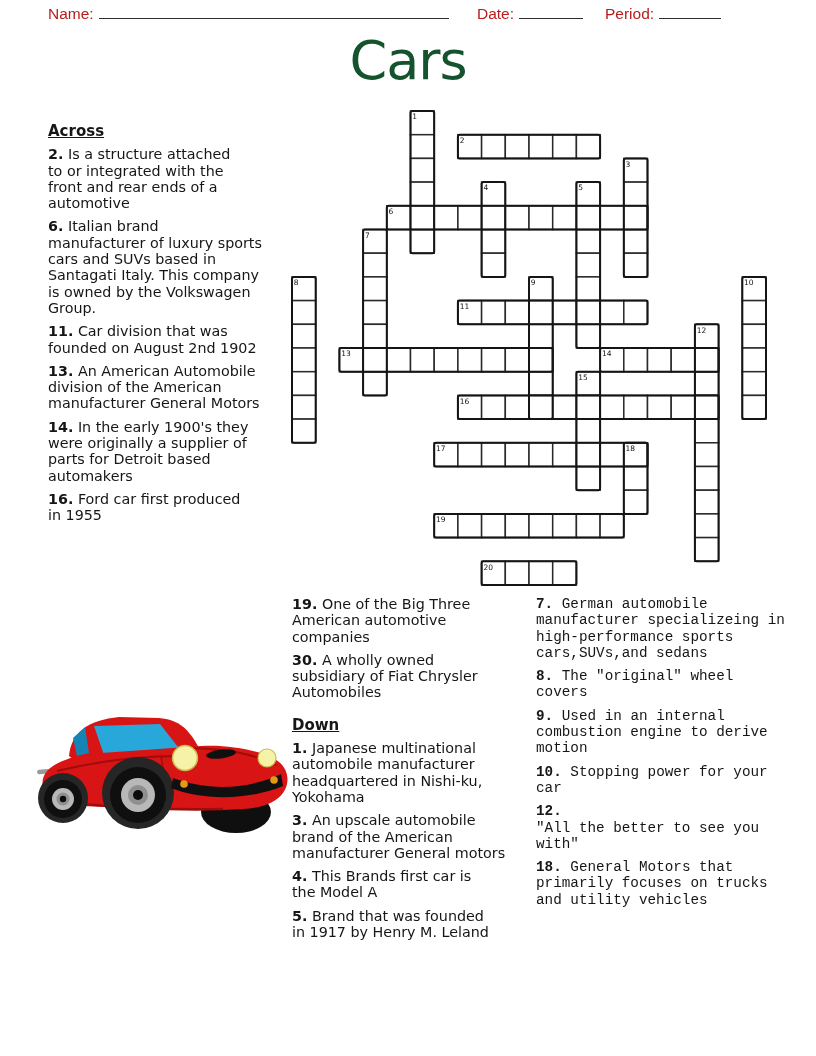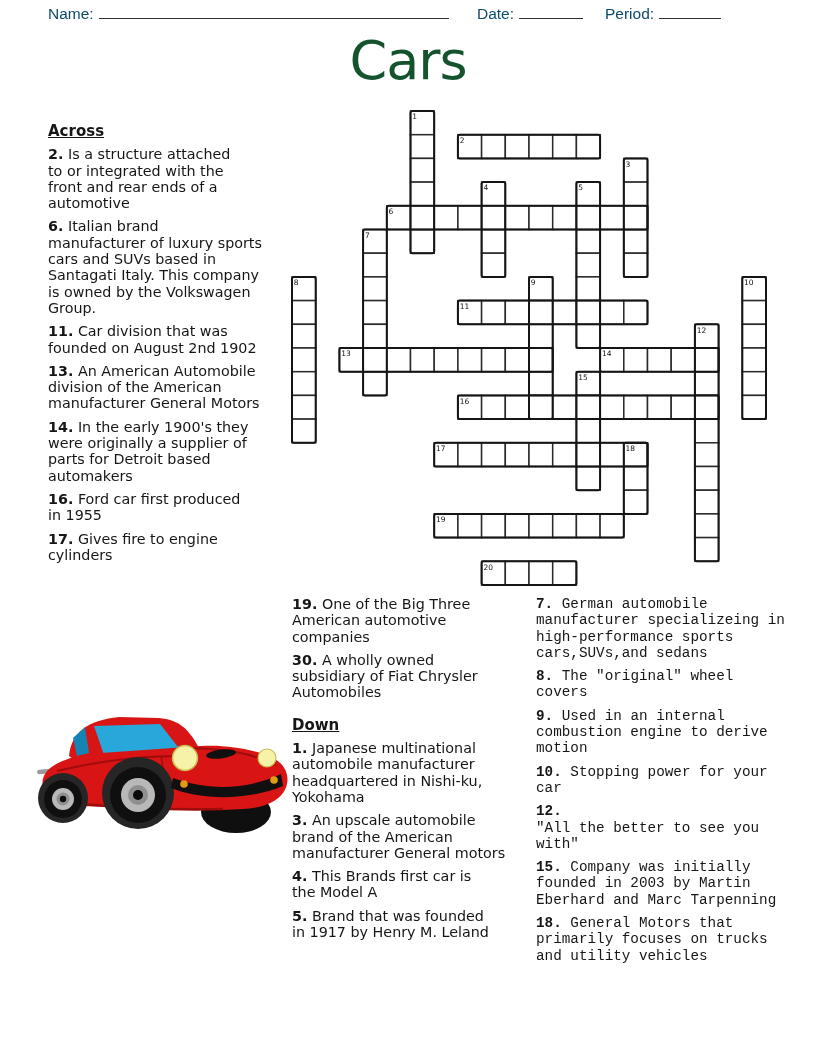--- a/index.html
+++ b/index.html
@@ -1,21 +1,21 @@
 <!DOCTYPE html>
 <html><head>
 <meta charset="utf-8">
 <style>
   html,body { margin:0; padding:0; background:#fff; }
   body { width:816px; height:1056px; position:relative; overflow:hidden;
          font-family:"DejaVu Sans",sans-serif; color:#1a1a1a; }
 
   
   .hdr { position:absolute; top:3px; font-family:"Liberation Sans",sans-serif;
-         font-size:15.5px; color:#0c4a6e; white-space:nowrap; }
+         font-size:15.5px; color:#b91c1c; white-space:nowrap; }
   .hdr .line { display:inline-block; border-bottom:1.6px solid #2e2e2e;
                height:15px; margin-left:5px; }
   #hdr-name   { left:48px; }  #hdr-name .line   { width:350px; }
   #hdr-date   { left:477px; } #hdr-date .line   { width:64px; }
   #hdr-period { left:605px;text-align:center; } #hdr-period .line { width:62px; }
 
   
   .title { position:absolute; top:31px; left:0; width:100%; text-align:center;
            font-size:54px; line-height:1.1; letter-spacing:-1px; color:#14532d; }
 
@@ -249,22 +249,20 @@
 founded on August 2nd 1902</span></p>
   <p class="clue"><b class="cnum">13.</b> <span class="ctxt">An American Automobile
 division of the American
 manufacturer General Motors</span></p>
   <p class="clue"><b class="cnum">14.</b> <span class="ctxt">In the early 1900's they
 were originally a supplier of
 parts for Detroit based
 automakers</span></p>
   <p class="clue"><b class="cnum">16.</b> <span class="ctxt">Ford car first produced
 in 1955</span></p>
-  <p class="clue"><b class="cnum">17.</b> <span class="ctxt">Gives fire to engine
-cylinders</span></p>
 </div>
 
 <div class="col" id="col-mid">
   <p class="clue"><b class="cnum">19.</b> <span class="ctxt">One of the Big Three
 American automotive
 companies</span></p>
   <p class="clue"><b class="cnum">30.</b> <span class="ctxt">A wholly owned
 subsidiary of Fiat Chrysler
 Automobiles</span></p>
   <p class="sec">Down</p>
@@ -288,23 +286,20 @@
 cars,SUVs,and sedans</span></p>
   <p class="clue"><b class="cnum">8.</b> <span class="ctxt">The "original" wheel
 covers</span></p>
   <p class="clue"><b class="cnum">9.</b> <span class="ctxt">Used in an internal
 combustion engine to derive
 motion</span></p>
   <p class="clue"><b class="cnum">10.</b> <span class="ctxt">Stopping power for your
 car</span></p>
   <p class="clue"><b class="cnum">12.</b> <span class="ctxt">"All the better to see you
 with"</span></p>
-  <p class="clue"><b class="cnum">15.</b> <span class="ctxt">Company was initially
-founded in 2003 by Martin
-Eberhard and Marc Tarpenning</span></p>
   <p class="clue"><b class="cnum">18.</b> <span class="ctxt">General Motors that
 primarily focuses on trucks
 and utility vehicles</span></p>
 </div>
 
 <svg id="car" viewBox="0 0 258 142" xmlns="http://www.w3.org/2000/svg">
 
   <rect x="4" y="73" width="22" height="4.5" rx="2.2" transform="rotate(-5 15 75)" fill="#9a9a9a"></rect>
 
   <path d="M36,60 C38,36 56,24 86,21 L126,22 C146,24 156,32 168,56 L160,64 L44,66 Z" fill="#d81414"></path>

